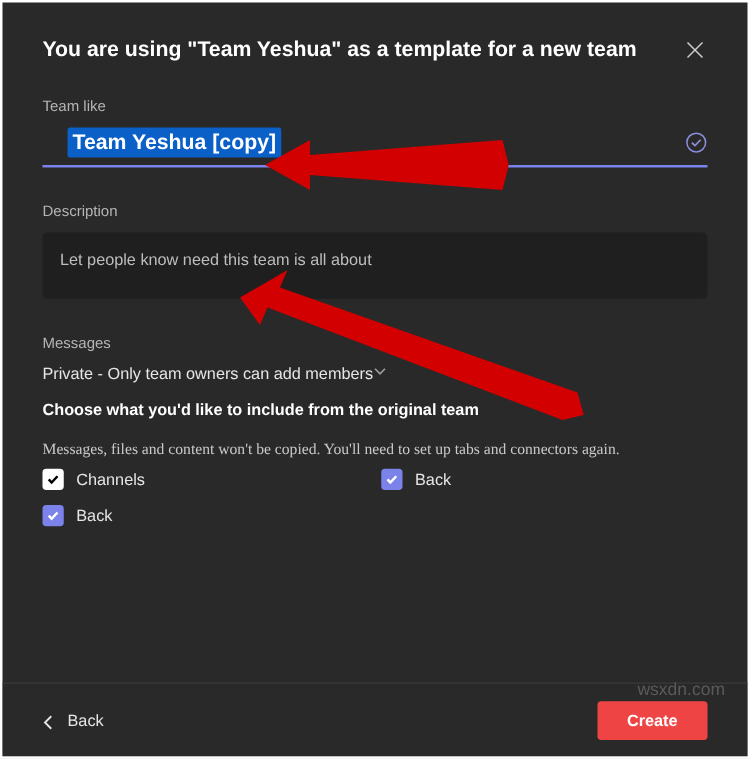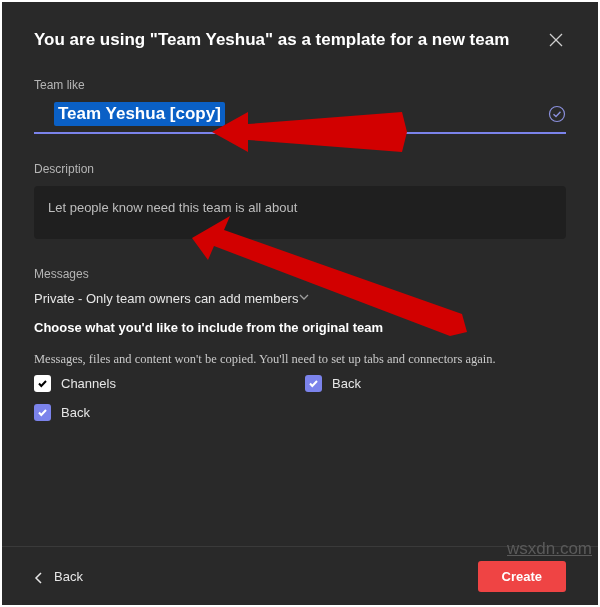--- a/index.html
+++ b/index.html
@@ -160,25 +160,24 @@
   font-weight: 600;
   font-size: 13px;
   border: none;
   border-radius: 3px;
   padding: 8px 24px;
   cursor: pointer;
 }
 .watermark {
   position: absolute;
   bottom: 46px;
-  right: 6px;
-  font-size: 17px;
+  right: 18px;
+  font-size: 14px;
   color: #5a5a5a;
   pointer-events: none;
-  text-decoration: underline;
 }
 
 .arrow {
   position: absolute;
   pointer-events: none;
 }
 </style>
 </head>
 <body>
 

